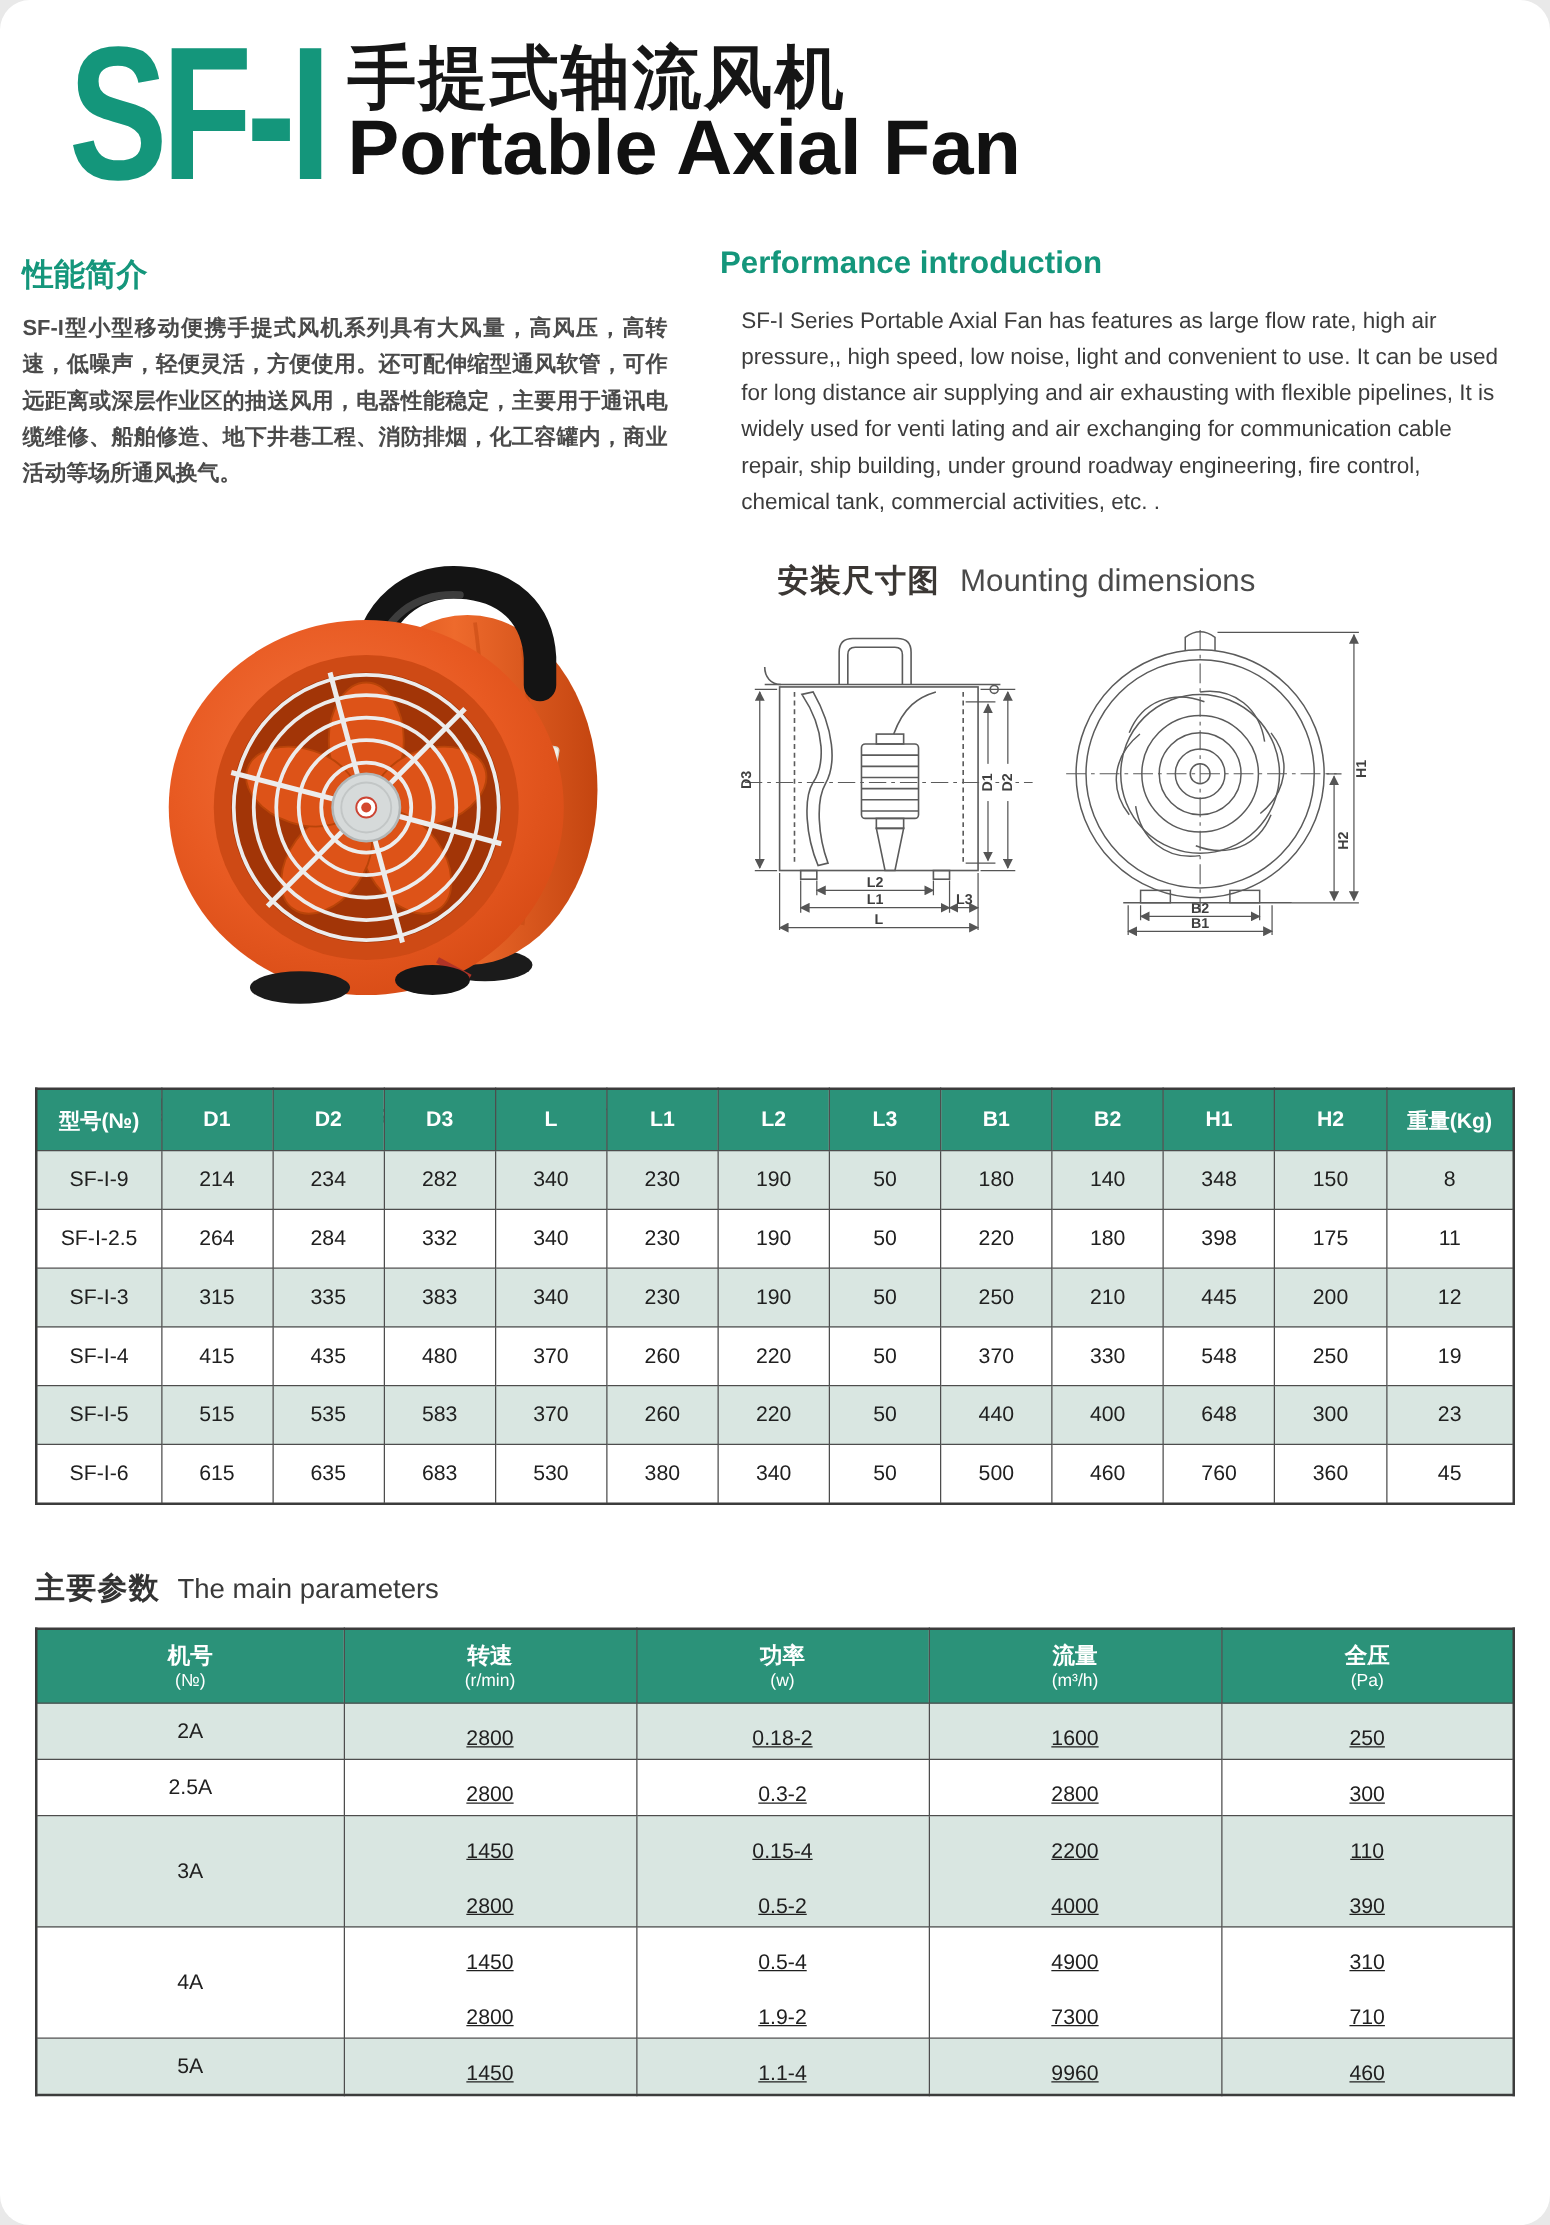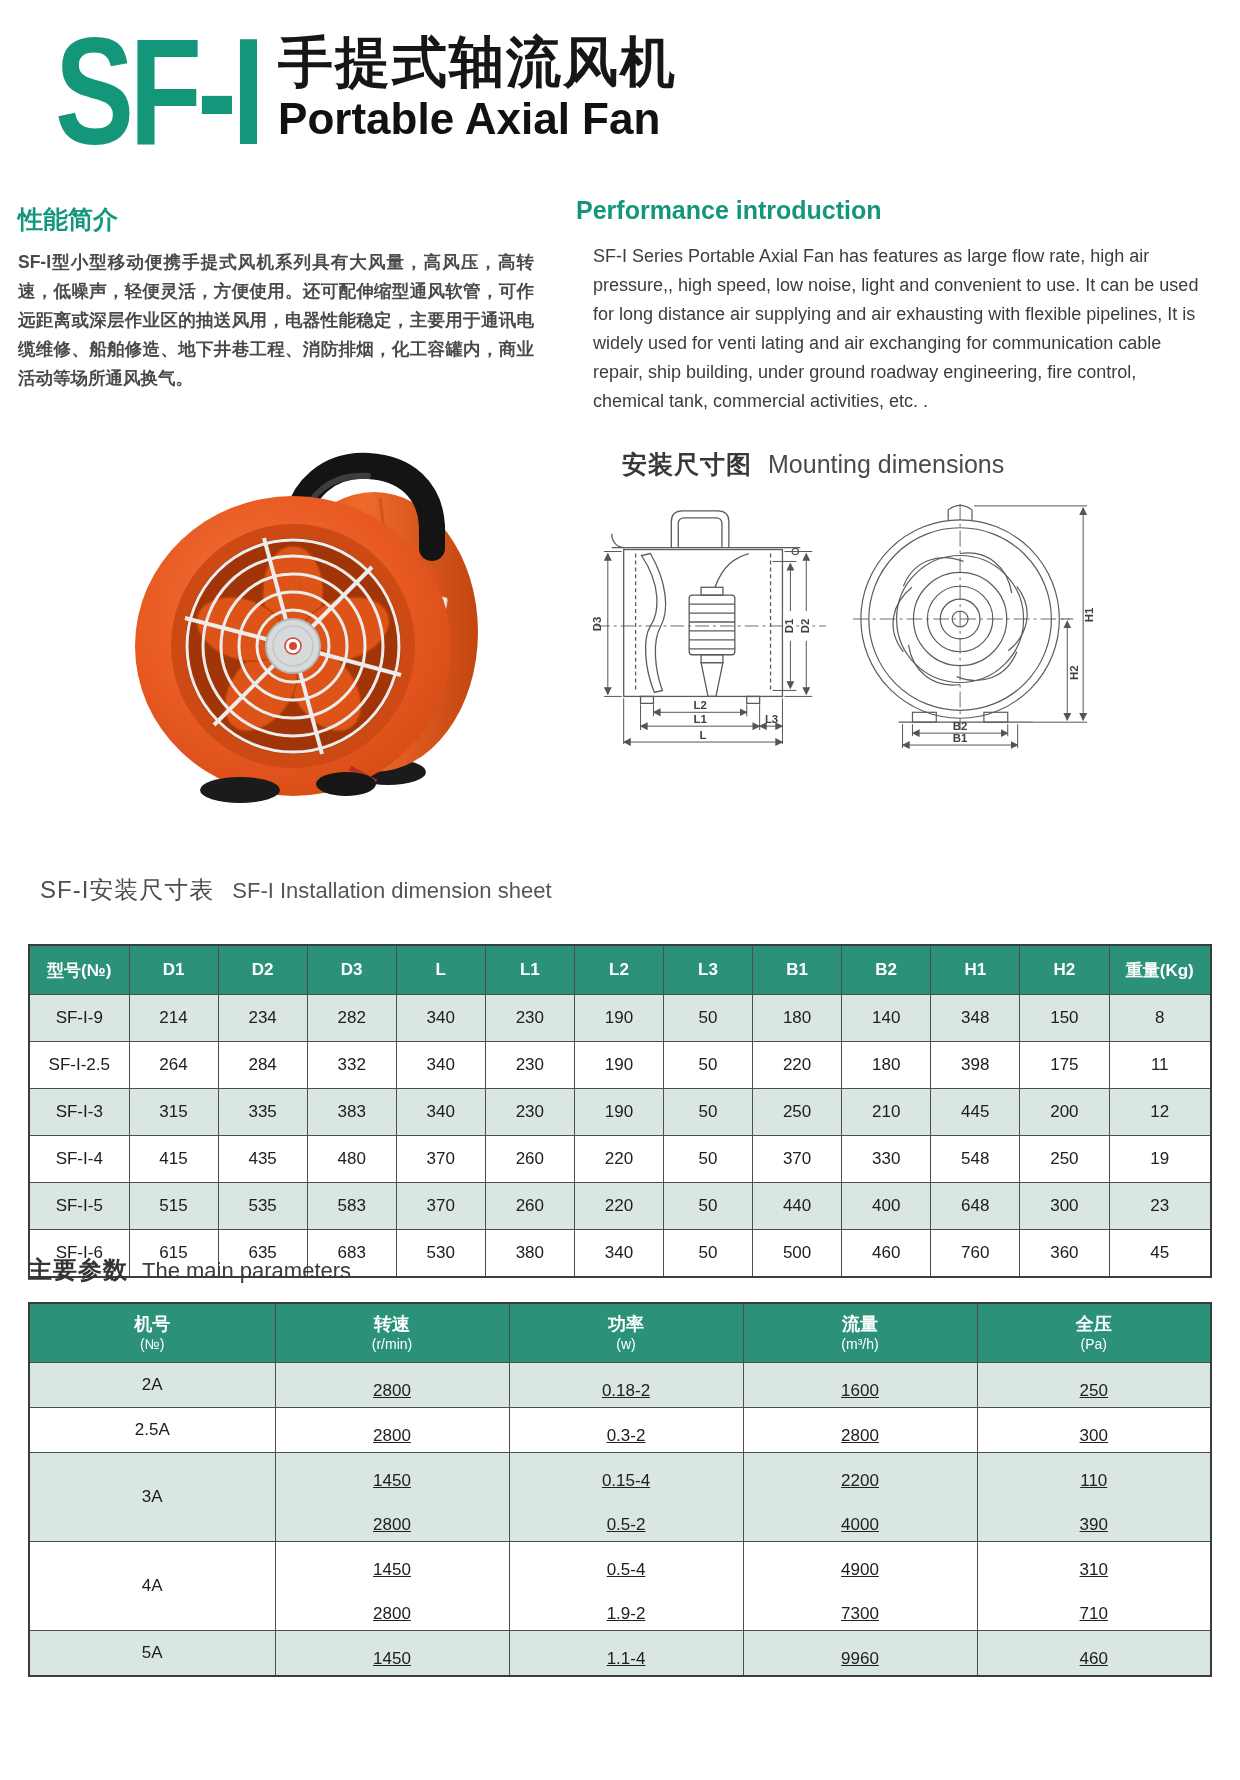--- a/index.html
+++ b/index.html
@@ -1,28 +1,28 @@
 <!DOCTYPE html>
 <html><head>
 <meta charset="utf-8">
 <style>
   html,body{margin:0;padding:0;background:#e9e9e9;}
   .page{
     position:relative;width:1240px;height:1780px;margin:0 auto;background:#ffffff;
-    font-family:"Liberation Sans","DejaVu Sans",sans-serif;color:#222;overflow:hidden;
+    font-family:"Liberation Sans","DejaVu Sans",sans-serif;color:#222;overflow:hidden;border-radius:24px;
   }
   
   .brand{position:absolute;left:55px;top:22px;display:flex;align-items:flex-start;}
   .brand-logo{
     font-size:152px;line-height:138px;font-weight:900;color:#14967B;
     letter-spacing:-6px;transform:scaleX(.78);transform-origin:left top;white-space:nowrap;
   }
   .brand-titles{margin-left:-40px;padding-top:10px;}
   .brand-title-zh{font-size:55px;font-weight:700;color:#161616;line-height:60px;letter-spacing:2px;}
-  .brand-title-en{font-size:44px;font-weight:600;color:#111;line-height:54px;letter-spacing:0;}
+  .brand-title-en{font-size:62px;font-weight:600;color:#111;line-height:54px;letter-spacing:0;}
   
   .intro-zh{position:absolute;left:18px;top:203px;width:516px;}
   .intro-en{position:absolute;left:576px;top:196px;width:652px;}
   .h-teal{font-size:25px;font-weight:700;color:#14967B;margin:0 0 12px 0;}
   .p-zh{font-size:17.5px;line-height:29px;color:#4A4A4A;font-weight:600;text-align:justify;margin:0;}
   .p-en{font-size:18px;line-height:29px;color:#3C3C3C;text-align:left;margin:17px;}
   
   .photo{position:absolute;left:88px;top:388px;width:392px;height:420px;}
   .mount-heading{position:absolute;left:622px;top:448px;font-size:25px;color:#3B3734;}
   .mount-heading .zh{font-weight:700;letter-spacing:1px;}
@@ -32,21 +32,21 @@
   .dim-label{font-size:11.5px;font-weight:700;fill:#3F3F3F;}
   
   .sheet-heading{position:absolute;left:40px;top:874px;font-size:24px;color:#4D4D4D;}
   .sheet-heading .zh{letter-spacing:1px;}
   .sheet-heading .en{margin-left:18px;font-size:22px;color:#555;}
   .params-heading{position:absolute;left:28px;top:1254px;font-size:24px;color:#333;}
   .params-heading .zh{font-weight:700;letter-spacing:1px;}
   .params-heading .en{margin-left:14px;font-size:22px;font-weight:400;color:#3A3A3A;}
   
   table{border-collapse:collapse;table-layout:fixed;}
-  .dim-table-wrap{position:absolute;left:28px;top:944px;width:1184px;}
+  .dim-table-wrap{position:absolute;left:28px;top:870px;width:1184px;}
   .param-table-wrap{position:absolute;left:28px;top:1302px;width:1184px;}
   .dim-table,.param-table{width:1184px;border:2px solid #3C3C3C;}
   .dim-table th,.dim-table td,.param-table th,.param-table td{
     border:1px solid #4D4D4D;text-align:center;vertical-align:middle;padding:0;
   }
   .dim-table thead th{background:#2B9279;color:#fff;font-size:17px;font-weight:700;height:48px;}
   .dim-table td{height:46px;font-size:17px;color:#202020;}
   tr.stripe td{background:#D9E6E1;}
   .param-table thead th{background:#2B9279;color:#fff;height:58px;}
   .ph-label{display:block;font-size:18px;font-weight:700;line-height:22px;}

